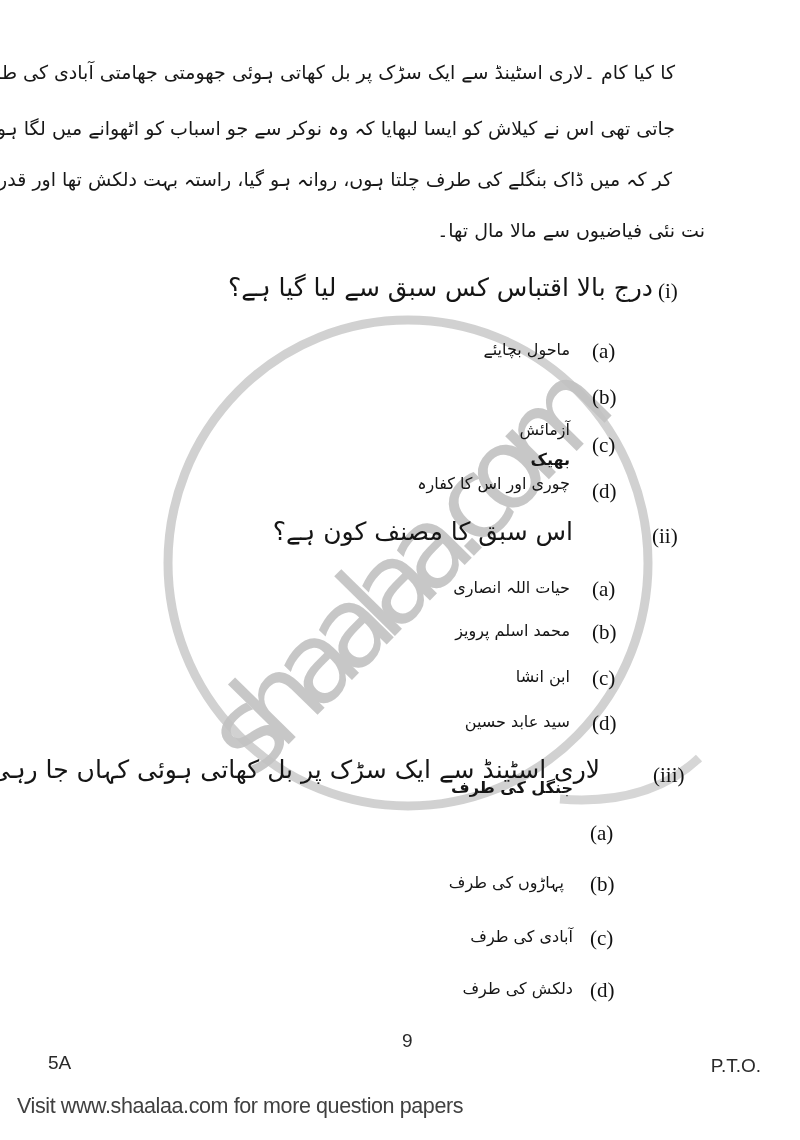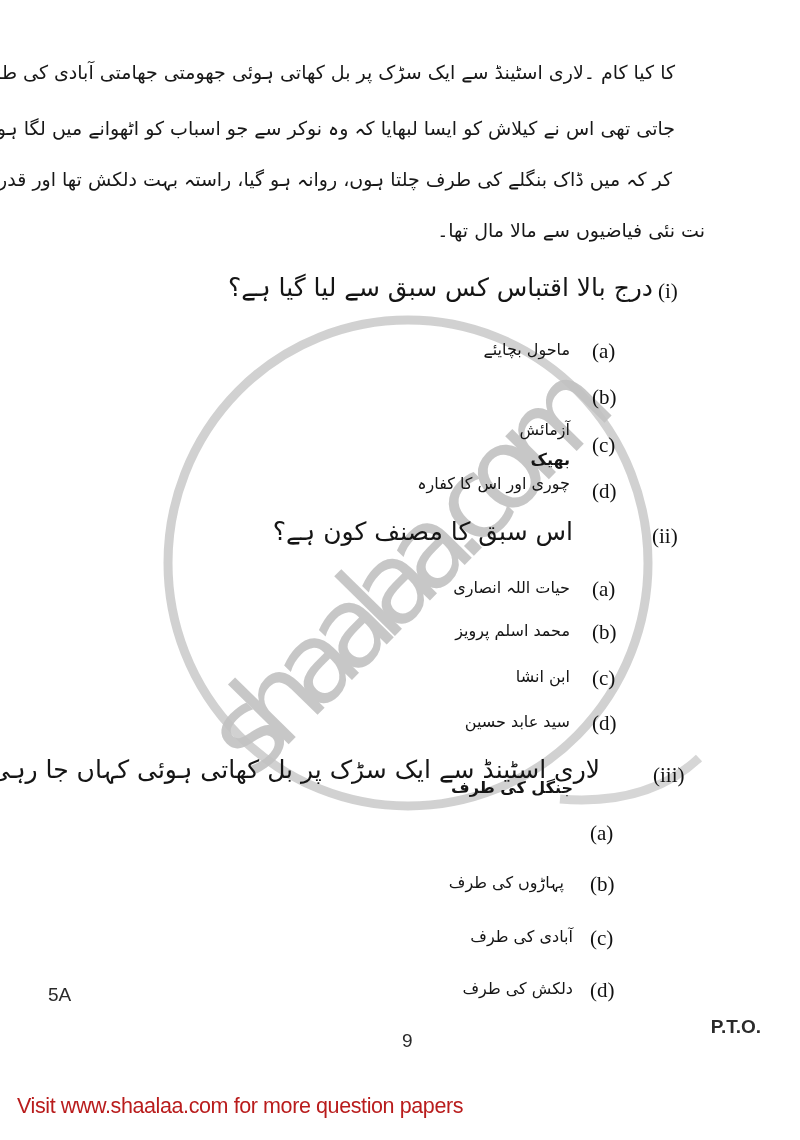--- a/index.html
+++ b/index.html
@@ -30,21 +30,21 @@
   .qnum,.olabel{
     position:absolute;font-family:"Liberation Serif","DejaVu Serif",serif;
     font-size:21px;line-height:26px;color:#111;white-space:nowrap;
   }
   .footer-item{
     position:absolute;font-family:"Liberation Sans","DejaVu Sans",sans-serif;
     font-size:19px;color:#2a2a2a;white-space:nowrap;
   }
   .caption{
     position:absolute;font-family:"Liberation Sans","DejaVu Sans",sans-serif;
-    font-size:21.5px;letter-spacing:-0.4px;color:#b91c1c;white-space:nowrap;text-align:center;
+    font-size:21.5px;letter-spacing:-0.4px;color:#404040;white-space:nowrap;text-align:center;
   }
 </style>
 </head>
 <body>
 
 <div id="page">
 
   <svg id="wm" width="800" height="1140" viewBox="0 0 800 1140">
     <ellipse cx="408" cy="563" rx="240" ry="243" fill="none" stroke-width="9" opacity="0.85" stroke="#c9c9c9"></ellipse>
     <path d="M 560 799 Q 648 806 699 758" fill="none" stroke-width="9" opacity="0.8" stroke="#cccccc"></path>
@@ -105,20 +105,20 @@
       <div class="otext" style="right:236px;top:863px;">پہاڑوں کی طرف</div>
 
       <div class="olabel" style="left:590px;top:925px;">(c)</div>
       <div class="otext" style="right:227px;top:917px;">آبادی کی طرف</div>
 
       <div class="olabel" style="left:590px;top:977px;">(d)</div>
       <div class="otext" style="right:227px;top:969px;">دلکش کی طرف</div>
     </div>
 
     <div>
-      <div class="footer-item" style="left:48px;top:984px;">5A</div>
+      <div class="footer-item" style="left:48px;top:1052px;">5A</div>
       <div class="footer-item" style="left:402px;top:1030px;">9</div>
-      <div class="footer-item" style="right:39px;top:1016px;font-weight:bold;">P.T.O.</div>
+      <div class="footer-item" style="right:39px;top:1055px;">P.T.O.</div>
     </div>
 
     <div class="caption" style="left:17px;top:1094px;">Visit www.shaalaa.com for more question papers</div>
   </div>
 </div>
 
 </body></html>

